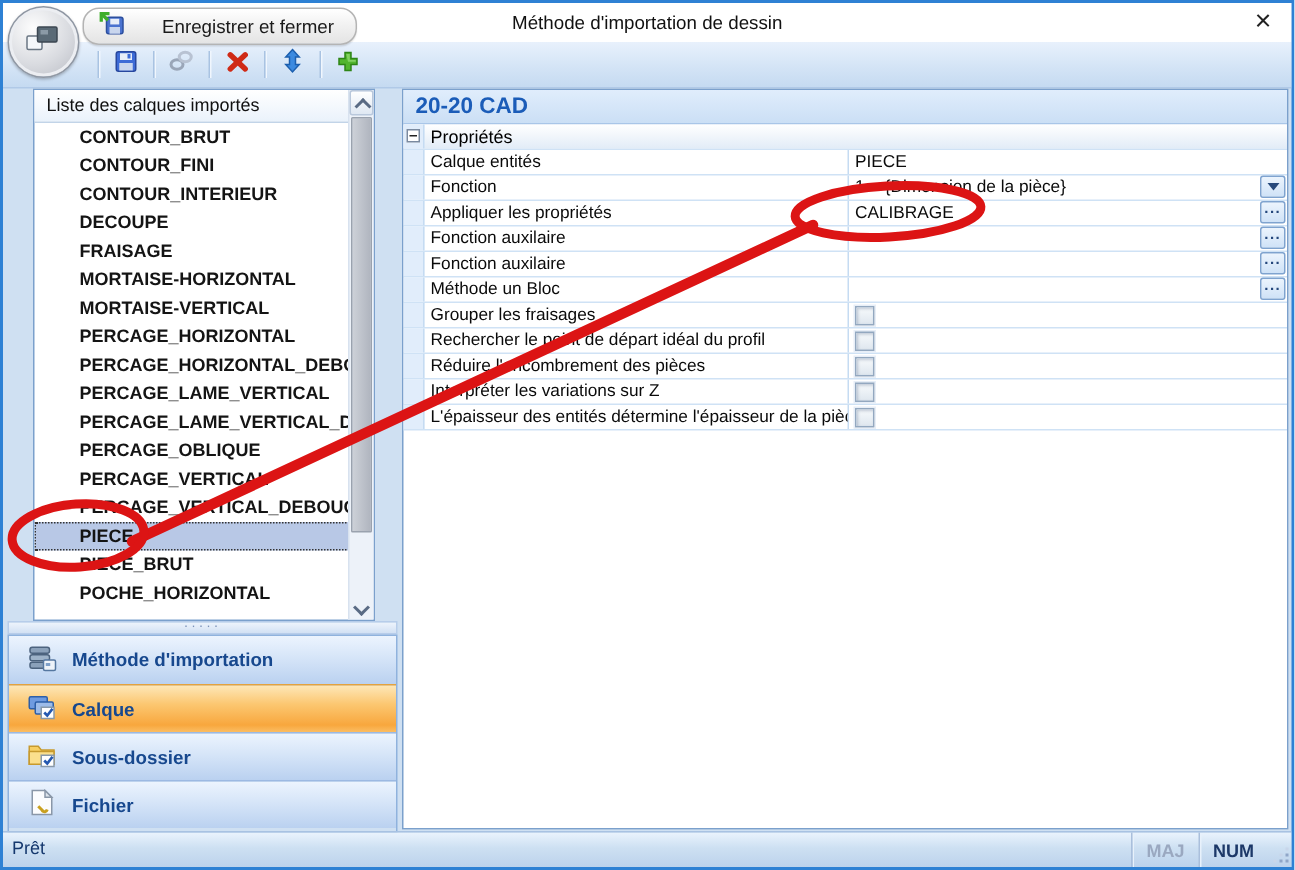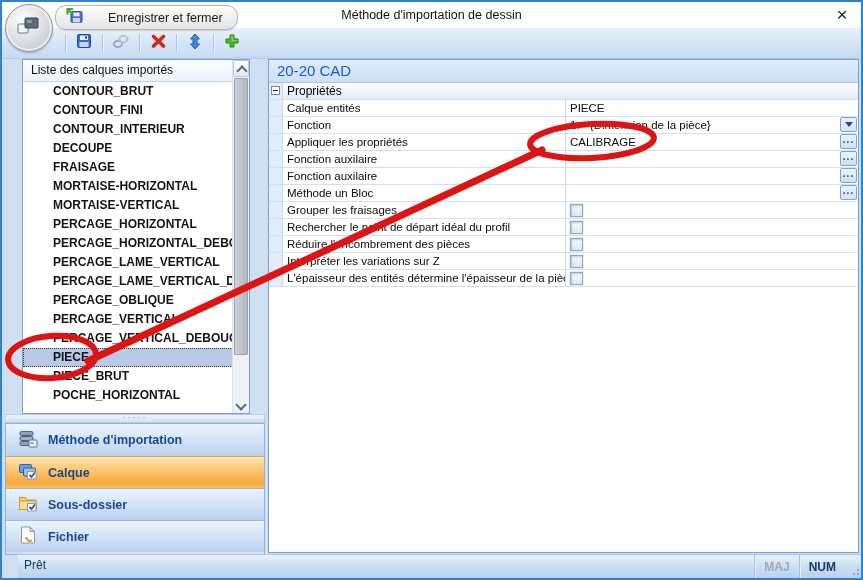--- a/index.html
+++ b/index.html
@@ -51,42 +51,42 @@
   .nav-panel{position:absolute;left:3px;top:421px;width:260px;height:132px;border:1px solid #8fb2dd;box-sizing:border-box;}
   .nav-item{height:32px;display:flex;align-items:center;gap:10px;padding-left:12px;box-sizing:border-box;
     font-size:12.5px;font-weight:bold;color:#17488e;border-top:1px solid #9cb9e2;
     background:linear-gradient(#ecf4fe,#d6e5f8 45%,#bad1f0);}
   .nav-item:first-child{border-top:none;}
   .nav-item.selected{background:linear-gradient(#fde7b8,#fcc771 40%,#f8a73d 85%,#fbbd63);border-top:1px solid #e3a23e;}
 
   
   .props-panel{position:absolute;left:266px;top:57px;width:591px;height:494px;background:#fff;
     border:1px solid #7ba0cc;box-sizing:border-box;}
-  .props-header{height:22px;line-height:22px;padding-left:8px;font-size:15px;font-weight:normal;color:#1b5cb8;
+  .props-header{height:22px;line-height:22px;padding-left:8px;font-size:15px;font-weight:bold;color:#1b5cb8;
     background:linear-gradient(#e0edfc,#cbdff5);border-bottom:1px solid #a9c6e8;}
   .grid{position:absolute;top:23px;left:0;right:0;font-size:11.5px;}
   .cat-row,.prop-row{display:flex;height:17px;box-sizing:border-box;border-bottom:1px solid #cfe2f5;}
   .cat-row{background:linear-gradient(#ffffff,#e2ecf7);font-weight:normal;font-size:12px;}
   .gutter{width:13px;flex:0 0 13px;background:#e1edfb;border-right:1px solid #c5dbf2;position:relative;}
   .collapse-box{position:absolute;left:2px;top:3px;width:9px;height:9px;background:#fff;border:1px solid #7a8aa0;box-sizing:border-box;}
   .collapse-box i{display:block;width:5px;height:1px;background:#222;margin:3px auto 0;}
   .cat-label{line-height:16px;padding-left:4px;color:#000;}
   .cell-label{width:283px;flex:0 0 283px;border-right:1px solid #c5dbf2;padding-left:4px;line-height:16px;
     color:#0a0a0a;white-space:nowrap;overflow:hidden;box-sizing:border-box;}
   .cell-value{flex:1;position:relative;padding-left:4px;line-height:16px;color:#0a0a0a;white-space:nowrap;}
   .val-btn{position:absolute;right:1px;top:0px;width:17px;height:15px;border:1px solid #7fa3cf;box-sizing:border-box;
     background:linear-gradient(#ecf4fd,#cfe2f7);display:flex;align-items:center;justify-content:center;
     font-size:10px;font-weight:bold;color:#24477c;border-radius:2px;}
   .val-btn.ell{letter-spacing:1px;line-height:9px;padding-bottom:4px;}
   .tri-down{width:0;height:0;border-left:4px solid transparent;border-right:4px solid transparent;border-top:5px solid #27497c;}
   .checkbox{display:inline-block;width:11px;height:11px;margin-top:2px;border:1px solid #93a8c0;
     background:linear-gradient(#f7fafc,#dfe7ef);box-shadow:inset 1px 1px 2px rgba(90,110,140,.35),0 0 0 1px #e7eef7;}
 
   
-  .statusbar{position:absolute;left:16px;right:0;bottom:0;height:23px;
+  .statusbar{position:absolute;left:0;right:0;bottom:0;height:23px;
     background:linear-gradient(#eaf3fd,#cdе0f2 45%,#bcd2ec);
     background:linear-gradient(#eaf3fd,#cde0f2 45%,#bcd2ec);
     border-top:1px solid #a8c2e2;font-size:12px;color:#15386e;}
   .status-text{position:absolute;left:6px;top:3px;}
   .status-right{position:absolute;right:16px;top:0;bottom:0;display:flex;align-items:center;}
   .status-cell{padding:0 9px;height:100%;display:flex;align-items:center;border-left:1px solid #aabfdc;
     box-shadow:inset 1px 0 0 #e8f1fb;font-weight:bold;}
   .status-cell.dim{color:#9aa8c0;}
   .status-cell.on{color:#1c3868;}
   .grip{position:absolute;right:2px;bottom:3px;width:10px;height:10px;}

